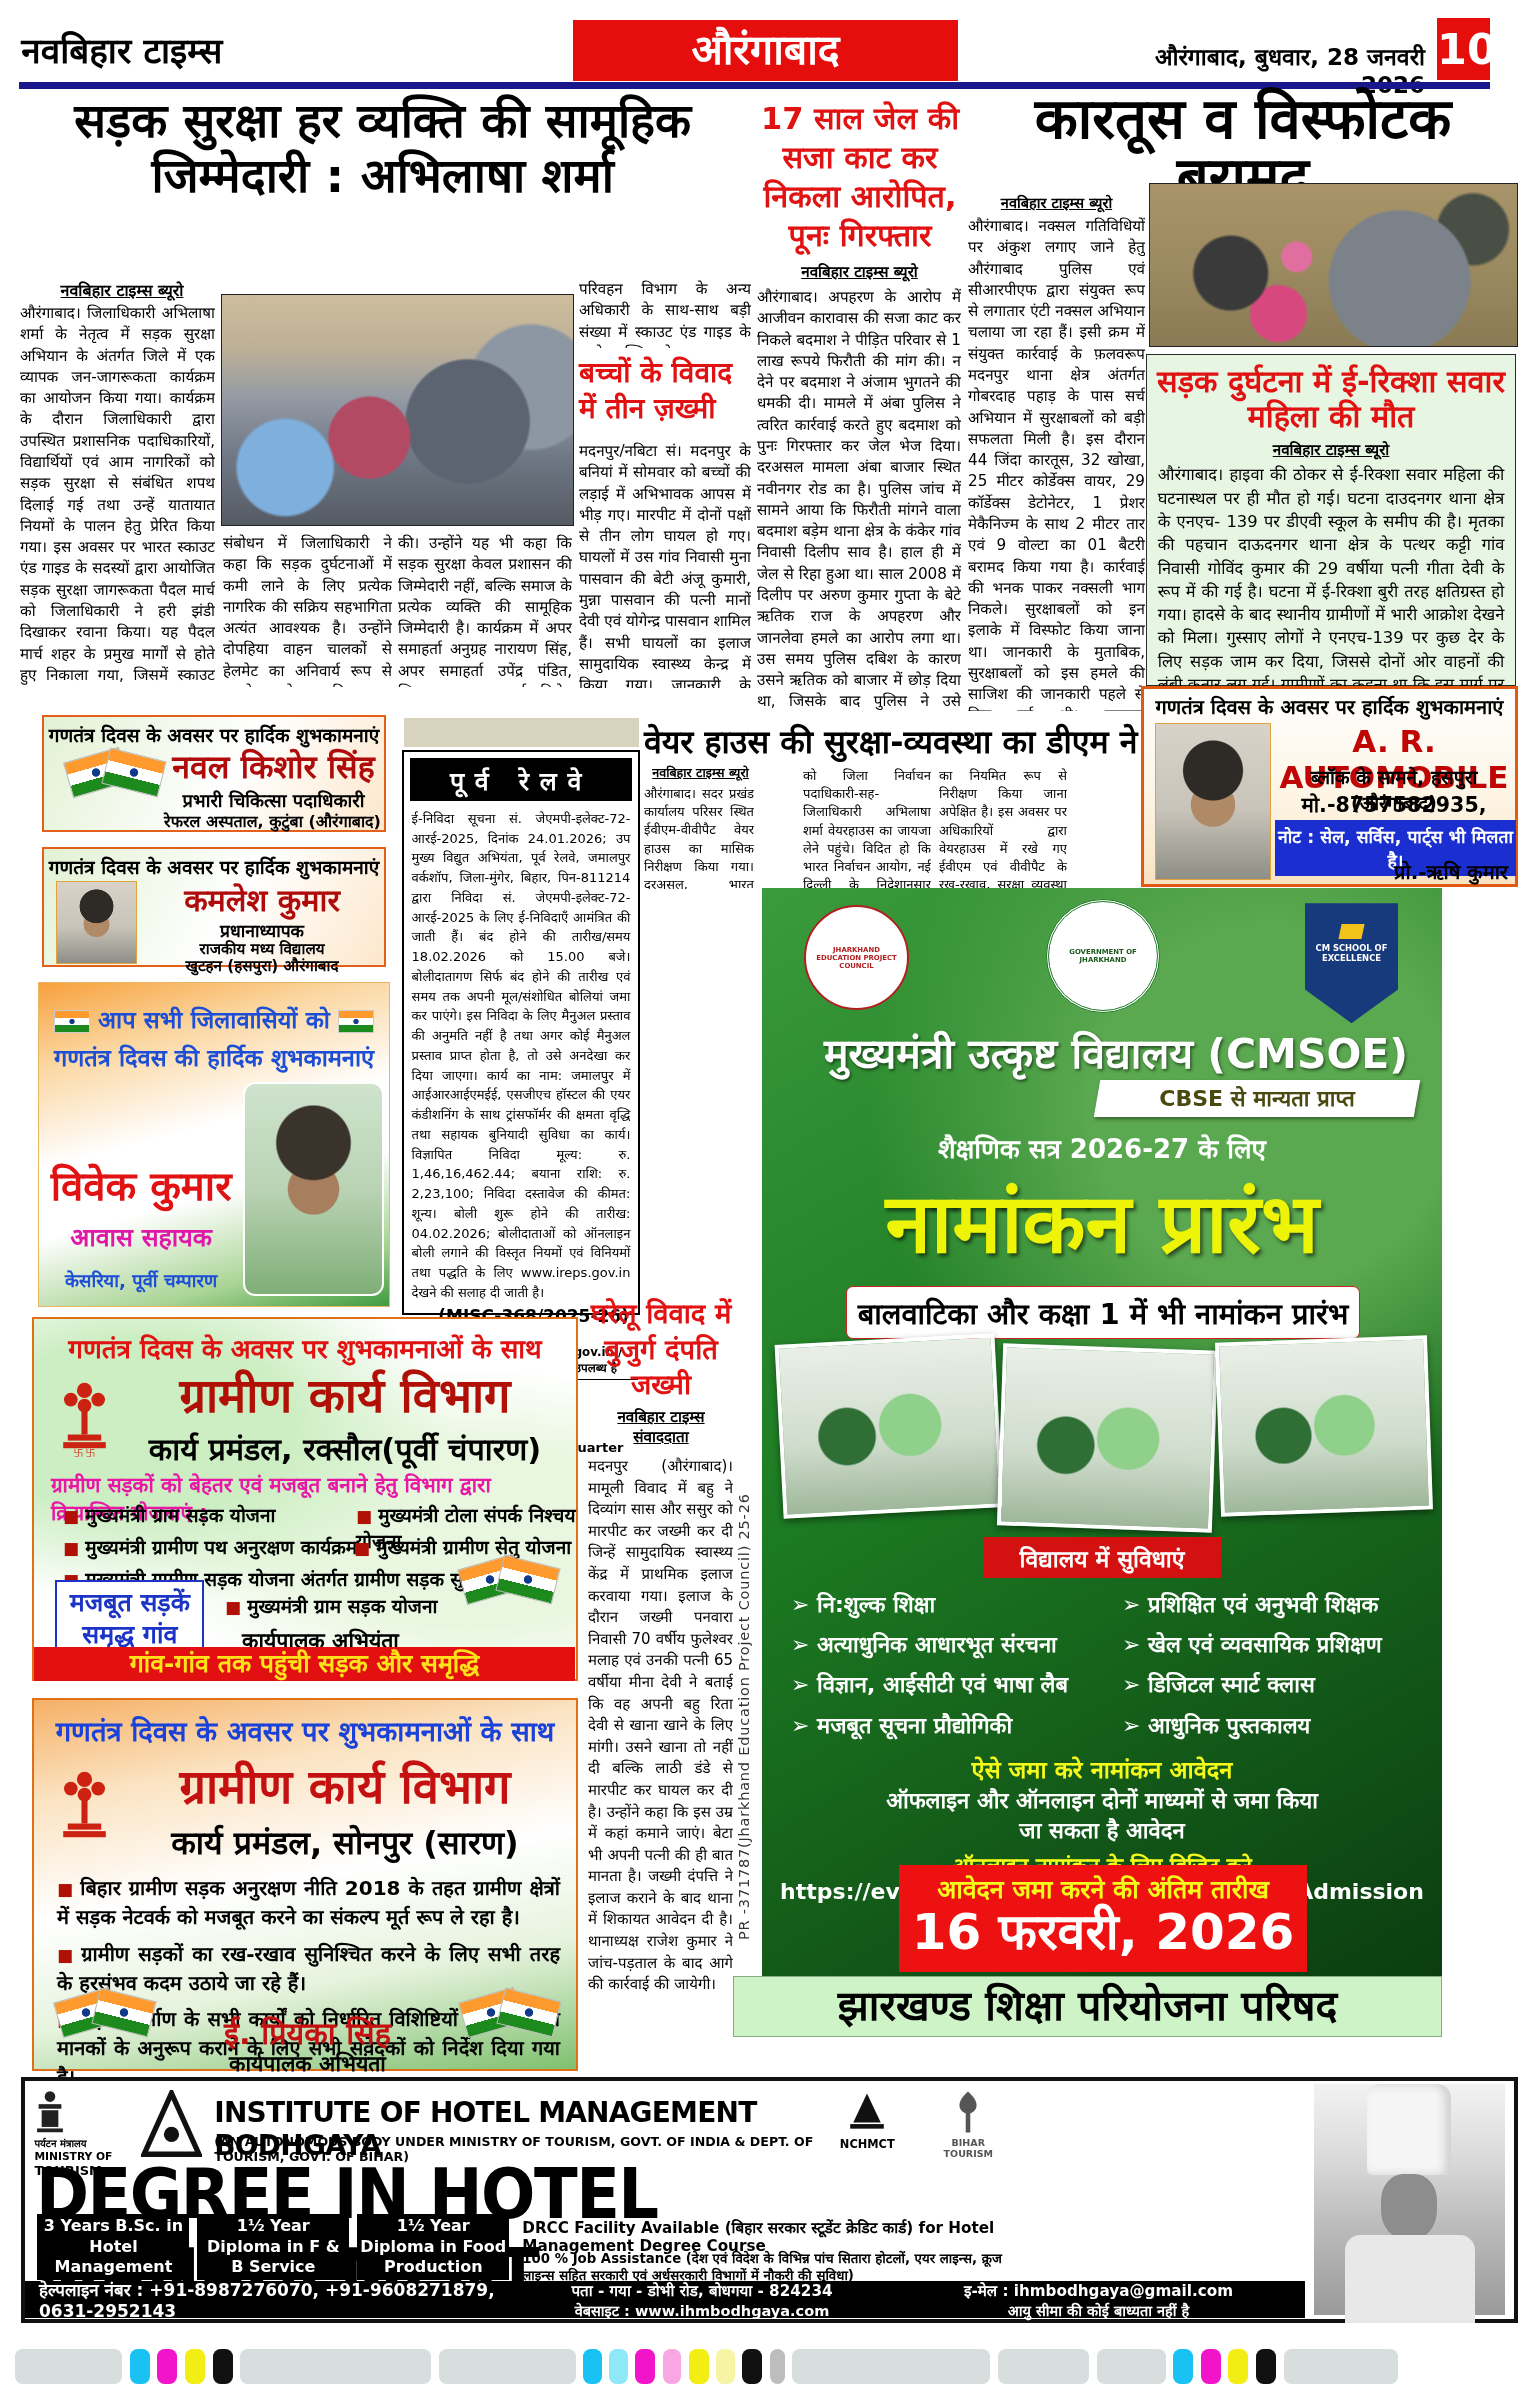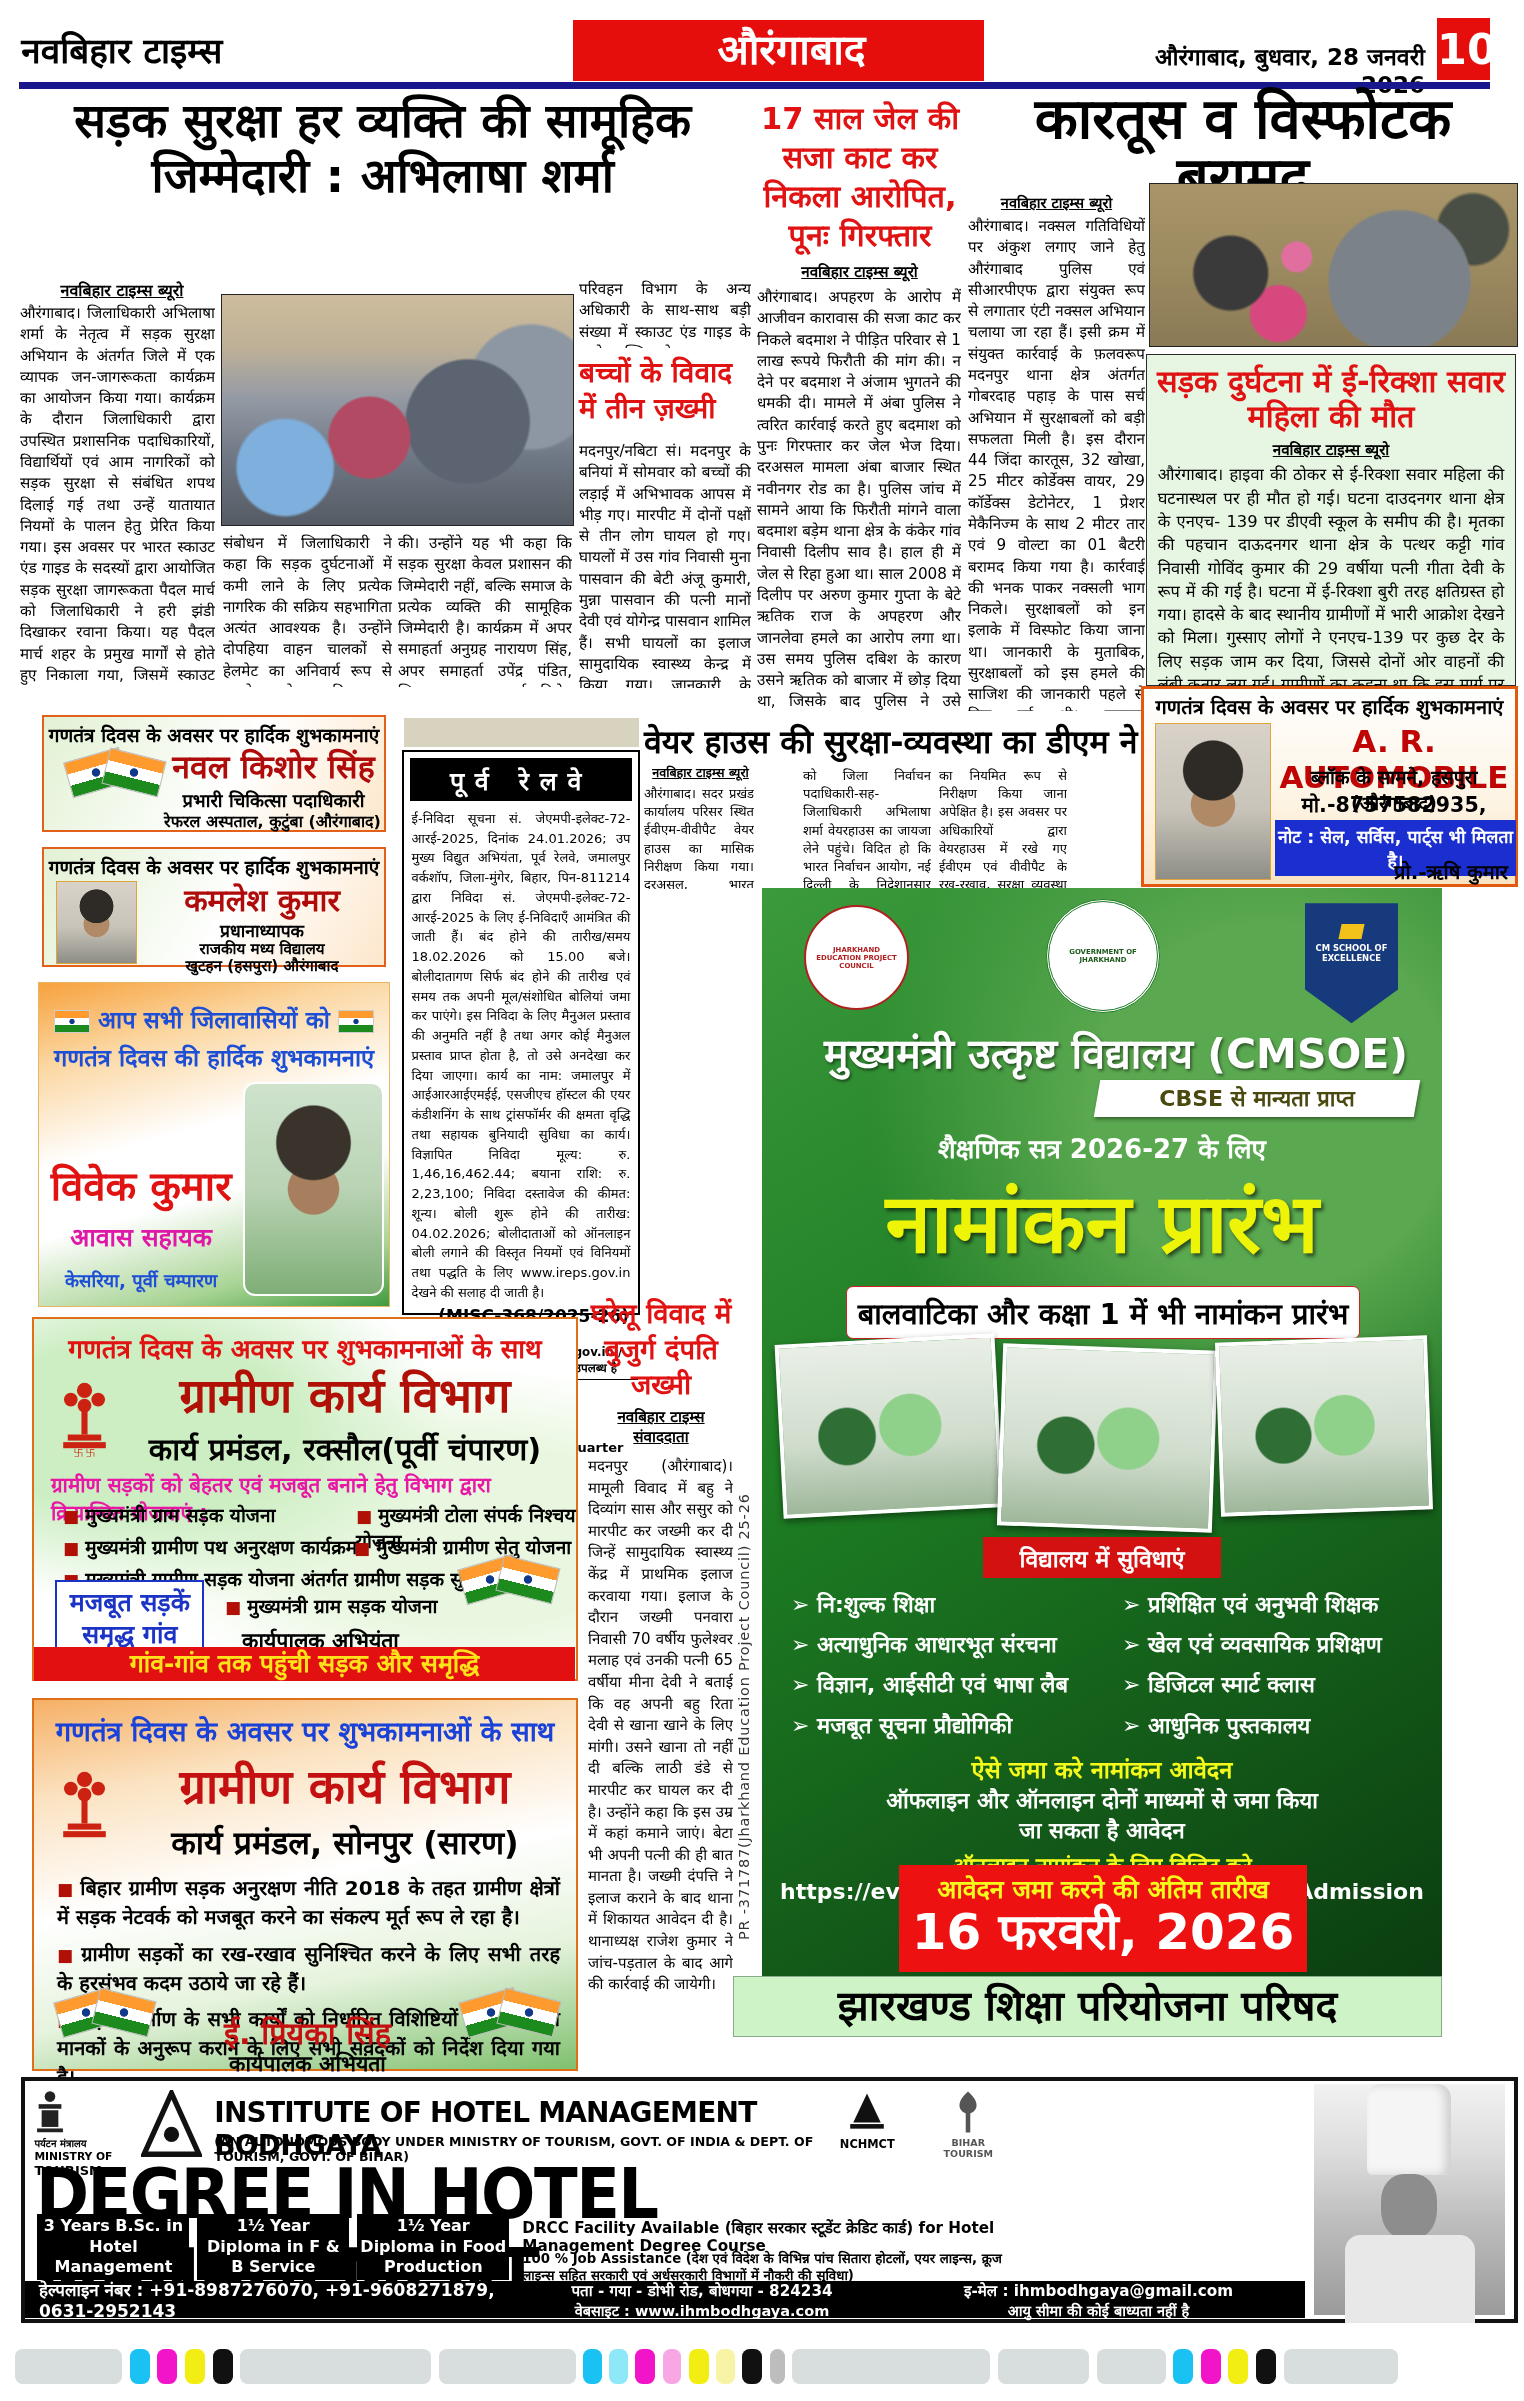--- a/index.html
+++ b/index.html
@@ -5,21 +5,21 @@
   html,body{margin:0;padding:0;background:#e9e9e9;}
   .page{position:relative;width:1524px;height:2401px;background:#fff;font-family:"DejaVu Sans","Liberation Sans",sans-serif;color:#000;overflow:hidden;margin:0 auto;}
   .abs{position:absolute;}
   .jt{text-align:justify;}
   .ct{text-align:center;}
   .bodytxt{font-size:15.2px;line-height:1.40;font-weight:500;text-align:justify;overflow:hidden;}
   .byline{font-weight:bold;text-decoration:underline;text-align:center;}
   .redhead{color:#e01212;font-weight:800;text-align:center;}
   
   .mast-name{font-size:35px;font-weight:800;}
-  .mast-center{background:#e60d0d;color:#fff;font-size:41px;font-weight:800;text-align:center;line-height:61px;padding-left:26px;}
+  .mast-center{background:#e60d0d;color:#fff;font-size:41px;font-weight:800;text-align:center;line-height:61px;}
   .mast-date{font-size:23px;font-weight:700;text-align:right;}
   .mast-page{background:#e60d0d;color:#fff;font-size:43px;font-weight:800;text-align:center;line-height:62px;}
   .rule{background:#18188c;}
   
   .photo{border:1.5px solid #222;}
   .lead-photo{background:radial-gradient(circle at 18% 75%,#7fb0dd 0 14%,transparent 15%),radial-gradient(circle at 42% 62%,#b34a63 0 16%,transparent 17%),radial-gradient(circle at 70% 55%,#5b6470 0 22%,transparent 23%),radial-gradient(circle at 88% 40%,#8d97a3 0 18%,transparent 19%),linear-gradient(180deg,#cdbd9d 0%,#bfb197 22%,#949aa4 45%,#6f7885 70%,#555b64 100%);}
   .ammo-photo{background:radial-gradient(circle at 22% 55%,#3a3a3a 0 12%,transparent 13%),radial-gradient(circle at 35% 80%,#d6487e 0 10%,transparent 11%),radial-gradient(circle at 40% 45%,#e06fa0 0 6%,transparent 7%),radial-gradient(circle at 68% 60%,#7b8289 0 26%,transparent 27%),radial-gradient(circle at 88% 28%,#4a4f45 0 10%,transparent 11%),linear-gradient(180deg,#a89468 0%,#9c8a60 50%,#8a7a55 100%);}
   .portrait{background:radial-gradient(circle at 50% 30%,#2e2a26 0 24%,transparent 25%),radial-gradient(circle at 50% 52%,#b08a66 0 22%,transparent 23%),linear-gradient(180deg,#d8d2c8 0%,#c9c4ba 55%,#8e8e86 100%);}
   .portrait2{background:radial-gradient(circle at 50% 28%,#3a332c 0 22%,transparent 23%),radial-gradient(circle at 50% 50%,#a87f5e 0 20%,transparent 21%),linear-gradient(180deg,#cfe3cd 0%,#b9d3b4 50%,#7fae77 100%);}
   .classroom{background:radial-gradient(circle at 30% 55%,#2f6e35 0 16%,transparent 17%),radial-gradient(circle at 60% 50%,#8fd08a 0 20%,transparent 21%),linear-gradient(180deg,#e9efe7 0%,#cfdccc 60%,#9fb79b 100%);border:4.6px solid #fff;box-shadow:0 3px 7.6px rgba(0,0,0,.45);}

